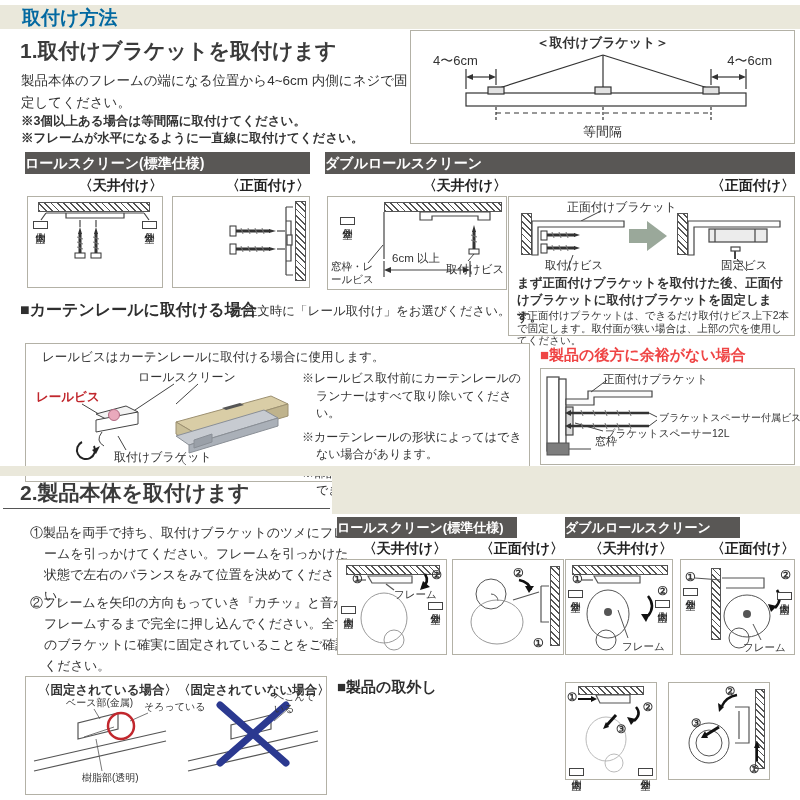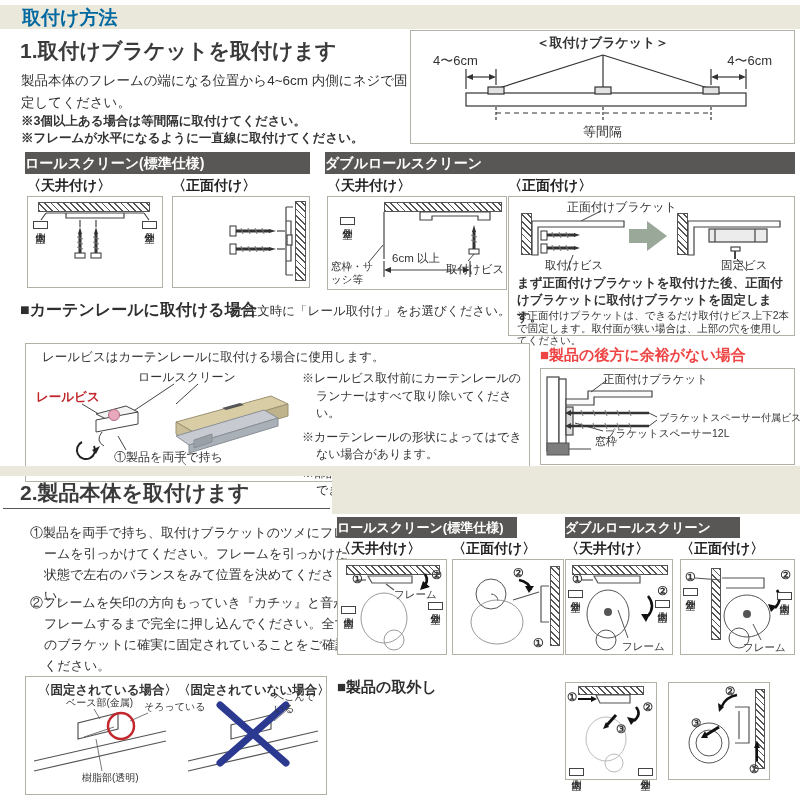--- a/index.html
+++ b/index.html
@@ -10,21 +10,21 @@
   .bar{position:absolute;background:#595755;color:#fff;font-weight:bold;box-sizing:border-box}
   .cream{position:absolute;background:#eae8db}
   .lbl{position:absolute;color:#333;white-space:nowrap;line-height:1.2}
   .wrap{white-space:normal}
   .vlabel{position:absolute;writing-mode:vertical-rl;text-orientation:upright;border:1px solid #444;background:#fff;font-size:10px;padding:3px 1px;line-height:1.1;color:#222}
   .hatch{position:absolute;border:1px solid #555;background:repeating-linear-gradient(45deg,#555 0,#555 1.3px,#fff 1.3px,#fff 4.5px);box-sizing:border-box}
   .ctr{text-align:center}
   .bold{font-weight:bold}
   .step{padding-left:14px;text-indent:-14px;margin:0}
   svg{position:absolute;left:0;top:0}
-  .subttl{position:absolute;font-weight:bold;font-size:14px;text-align:left;color:#222}
+  .subttl{position:absolute;font-weight:bold;font-size:14px;text-align:right;color:#222}
 </style>
 </head>
 <body>
 
 <div id="page">
 
   <div class="cream" style="left:0;top:5;width:800px;height:24px;top:5px"></div>
   <div class="lbl bold" style="left:22px;top:7px;font-size:19px;color:#0369a1">取付け方法</div>
 
   <div class="lbl bold" style="left:20px;top:38px;font-size:21px;color:#3b3b3b">1.取付けブラケットを取付けます</div>
@@ -140,21 +140,21 @@
           <polygon points="142,73 135,70 135,76"></polygon>
       </g>
       <g>
         <polygon points="144,35 146,28 148,35" fill="#333"></polygon>
         <line x1="146" y1="34" x2="146" y2="52" stroke="#333" stroke-width="3"></line>
         <path d="M143,38 l6,2 M143,43 l6,2" stroke="#777" stroke-width="1"></path>
         <rect x="141" y="52" width="10" height="5" fill="#fff" stroke="#333"></rect>
       </g>
     </svg>
     <div class="vlabel" style="left:12px;top:20px">室外側</div>
-    <div class="lbl wrap" style="left:3px;top:63px;width:50px;font-size:10.5px;line-height:13px">窓枠・サッシ等</div>
+    <div class="lbl wrap" style="left:3px;top:63px;width:50px;font-size:10.5px;line-height:13px">窓枠・レールビス</div>
     <div class="lbl" style="left:64px;top:55px;font-size:11.5px">6cm 以上</div>
     <div class="lbl" style="left:118px;top:66px;font-size:11.5px">取付けビス</div>
   </div>
 
   <div class="box" style="left:508px;top:196px;width:287px;height:140px">
     <div class="hatch" style="left:12px;top:16px;width:11px;height:42px"></div>
     <div class="hatch" style="left:168px;top:16px;width:11px;height:42px"></div>
     <svg width="285" height="138" viewBox="0 0 285 138">
       <g stroke="#444" stroke-width="1.2" fill="none">
         <line x1="92" y1="14" x2="72" y2="24" stroke-width="1"></line>
@@ -216,21 +216,21 @@
       </g>
       <g stroke="#8a8f96" stroke-width="1">
         <polygon points="150,92 238,66 252,74 163,101" fill="#c7cbd1"></polygon>
         <polygon points="163,101 252,74 252,82 163,109" fill="#aab0b8"></polygon>
         <polygon points="168,96 186,90 186,98 168,104" fill="#9aa0a8"></polygon>
         <path d="M160,108 q-8,8 0,13" fill="none" stroke="#777"></path>
       </g>
     </svg>
     <div class="lbl" style="left:112px;top:26px;font-size:12px">ロールスクリーン</div>
     <div class="lbl bold" style="left:10px;top:46px;font-size:12.5px;color:#c1272d">レールビス</div>
-    <div class="lbl" style="left:88px;top:106px;font-size:12px">①製品を両手で持ち</div>
+    <div class="lbl" style="left:88px;top:106px;font-size:12px">取付けブラケット</div>
     <div class="abs" style="left:276px;top:26px;width:226px">
       <p class="step wrap" style="font-size:12px;line-height:17.5px;margin:0 0 6px 0">※レールビス取付前にカーテンレールのランナーはすべて取り除いてください。</p>
       <p class="step wrap" style="font-size:12px;line-height:17.5px;margin:0 0 1px 0">※カーテンレールの形状によってはできない場合があります。</p>
       <p class="step wrap" style="font-size:12px;line-height:17.5px;margin:0">※部品のみのご注文やお手配後の追加はできませんので予めご了承ください。</p>
     </div>
   </div>
 
   <div class="lbl bold" style="left:540px;top:346px;font-size:15px;color:#ef4444">■製品の後方に余裕がない場合</div>
   <div class="box" style="left:540px;top:368px;width:255px;height:97px">
     <svg width="253" height="95" viewBox="0 0 253 95">

